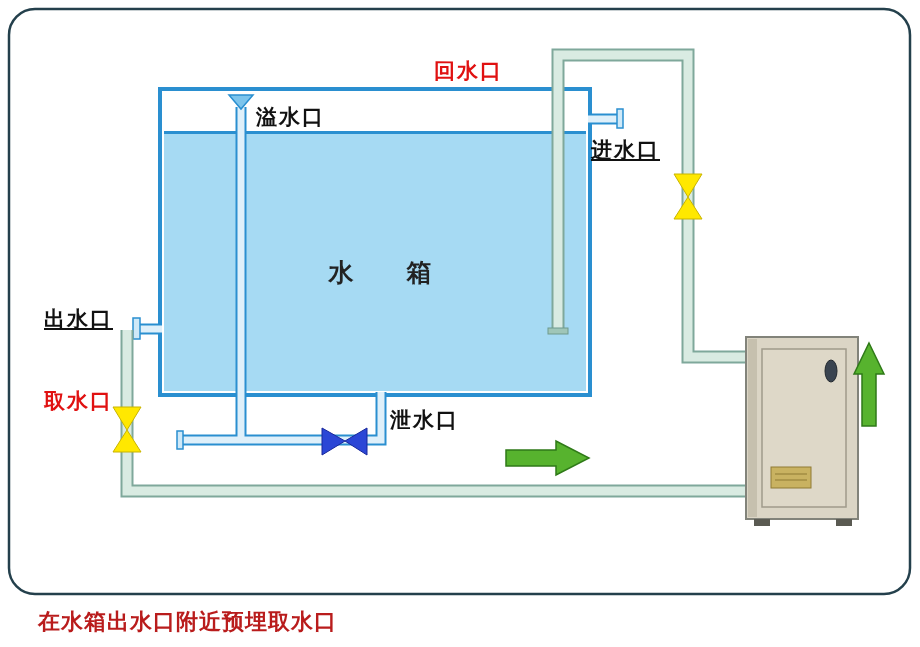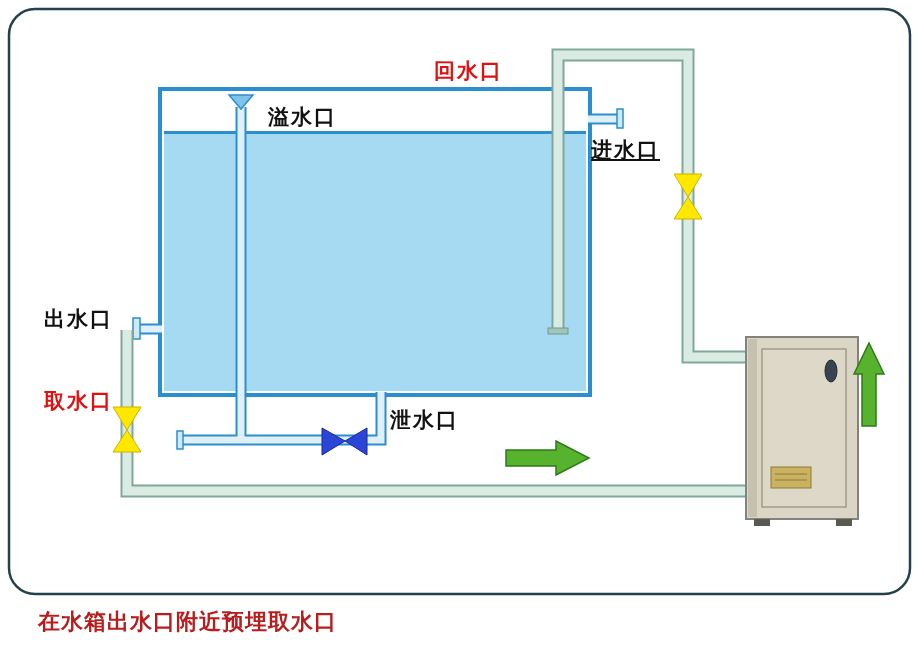--- a/index.html
+++ b/index.html
@@ -76,21 +76,22 @@
     </g>
     <g stroke="#18279b" stroke-width="1">
       <polygon points="322,428 322,455 345,441" fill="#2b46d6"></polygon>
       <polygon points="367,428 367,455 345,441" fill="#2b46d6"></polygon>
     </g>
 
     <polygon points="506,450 556,450 556,441 589,458 556,475 556,466 506,466" fill="#57b32e" stroke="#2f7a18" stroke-width="1.5"></polygon>
     <polygon points="869,343 884,374 876,374 876,426 862,426 862,374 854,374" fill="#57b32e" stroke="#2f7a18" stroke-width="1.5"></polygon>
   </svg>
 
-  <div class="lbl" style="left:268px;top:103px;">溢水口</div>
+  <div class="lbl" style="left:256px;top:103px;">溢水口</div>
   <div class="lbl lbl-red" style="left:434px;top:57px;">回水口</div>
   <div class="lbl" style="left:591px;top:136px;text-decoration:underline;">进水口</div>
-  <div class="lbl" style="left:44px;top:305px;">出水口</div>
+  <div class="lbl" style="left:44px;top:305px;text-decoration:underline;">出水口</div>
   <div class="lbl lbl-red" style="left:44px;top:339px;margin-top:48px;">取水口</div>
   <div class="lbl" style="left:390px;top:406px;">泄水口</div>
+  <div class="tank-lbl">水　箱</div>
   <div class="caption">在水箱出水口附近预埋取水口</div>
 
 </div>
 
 </body></html>

